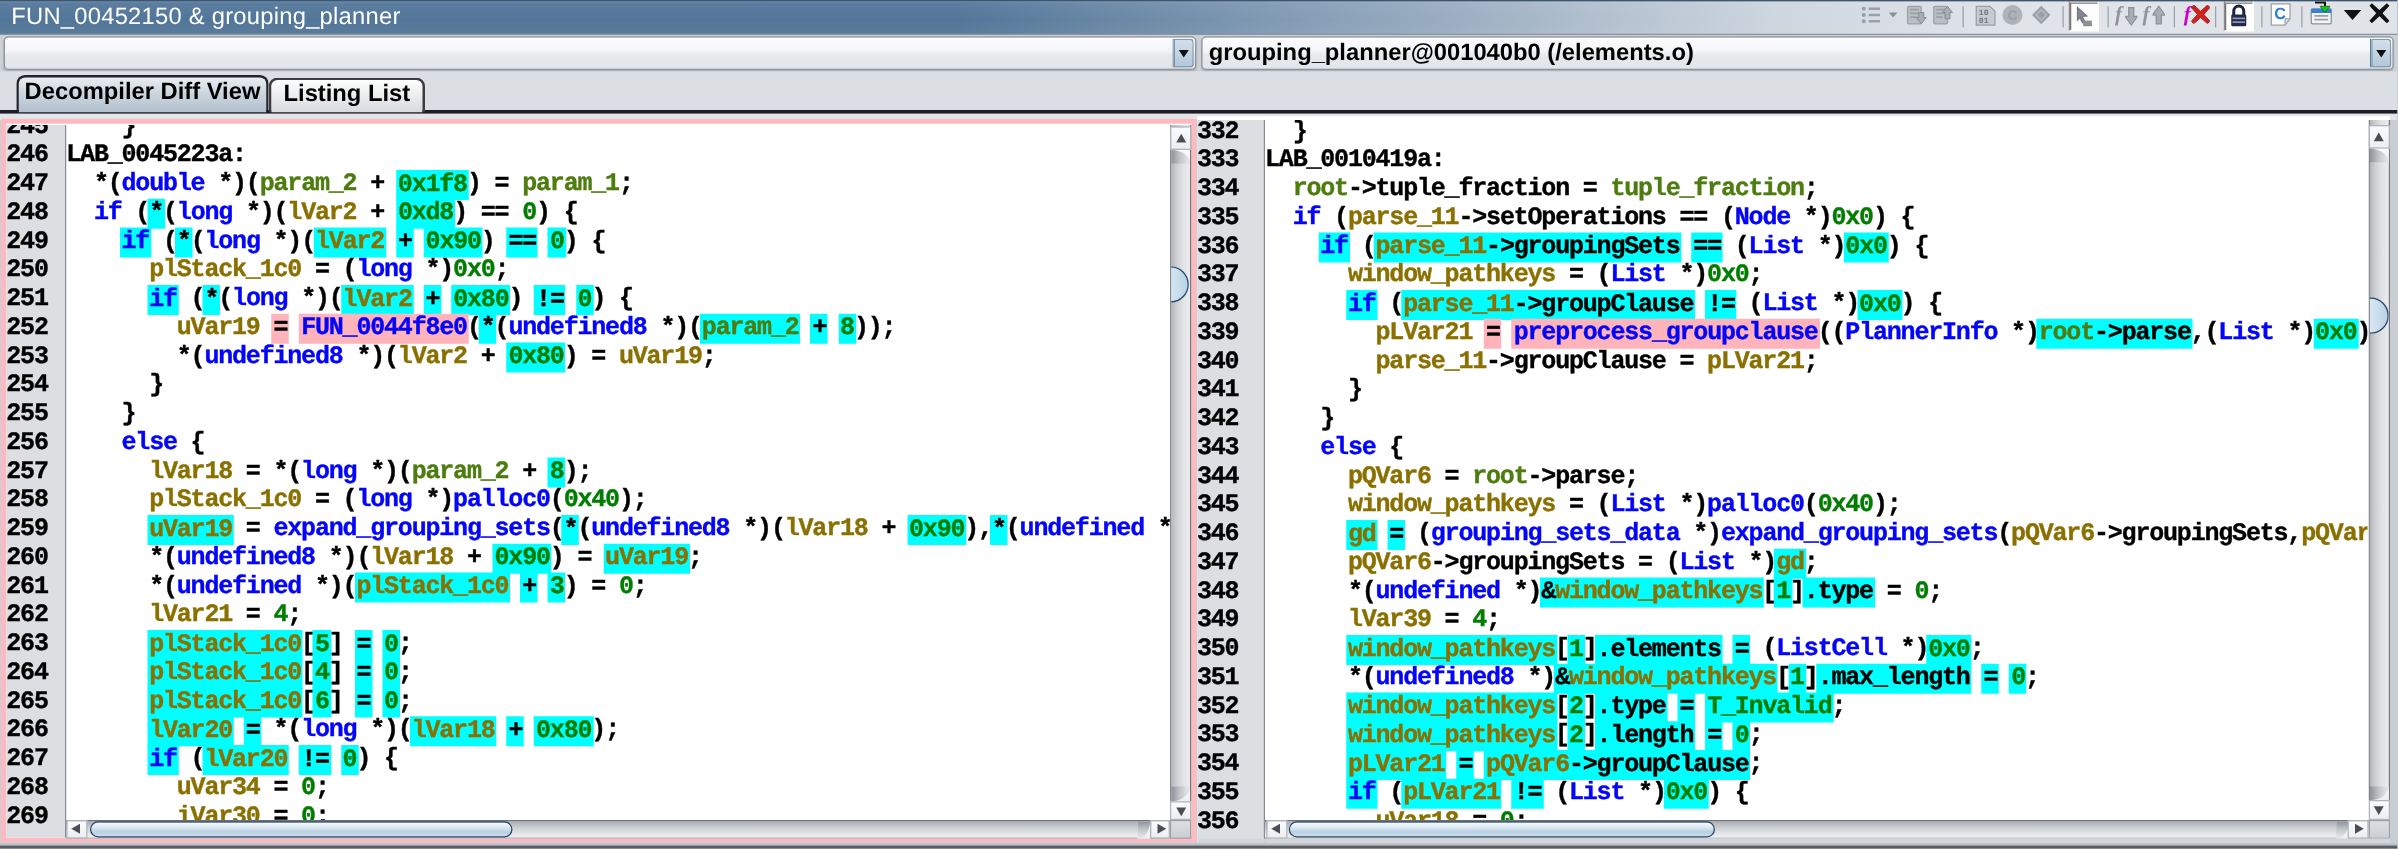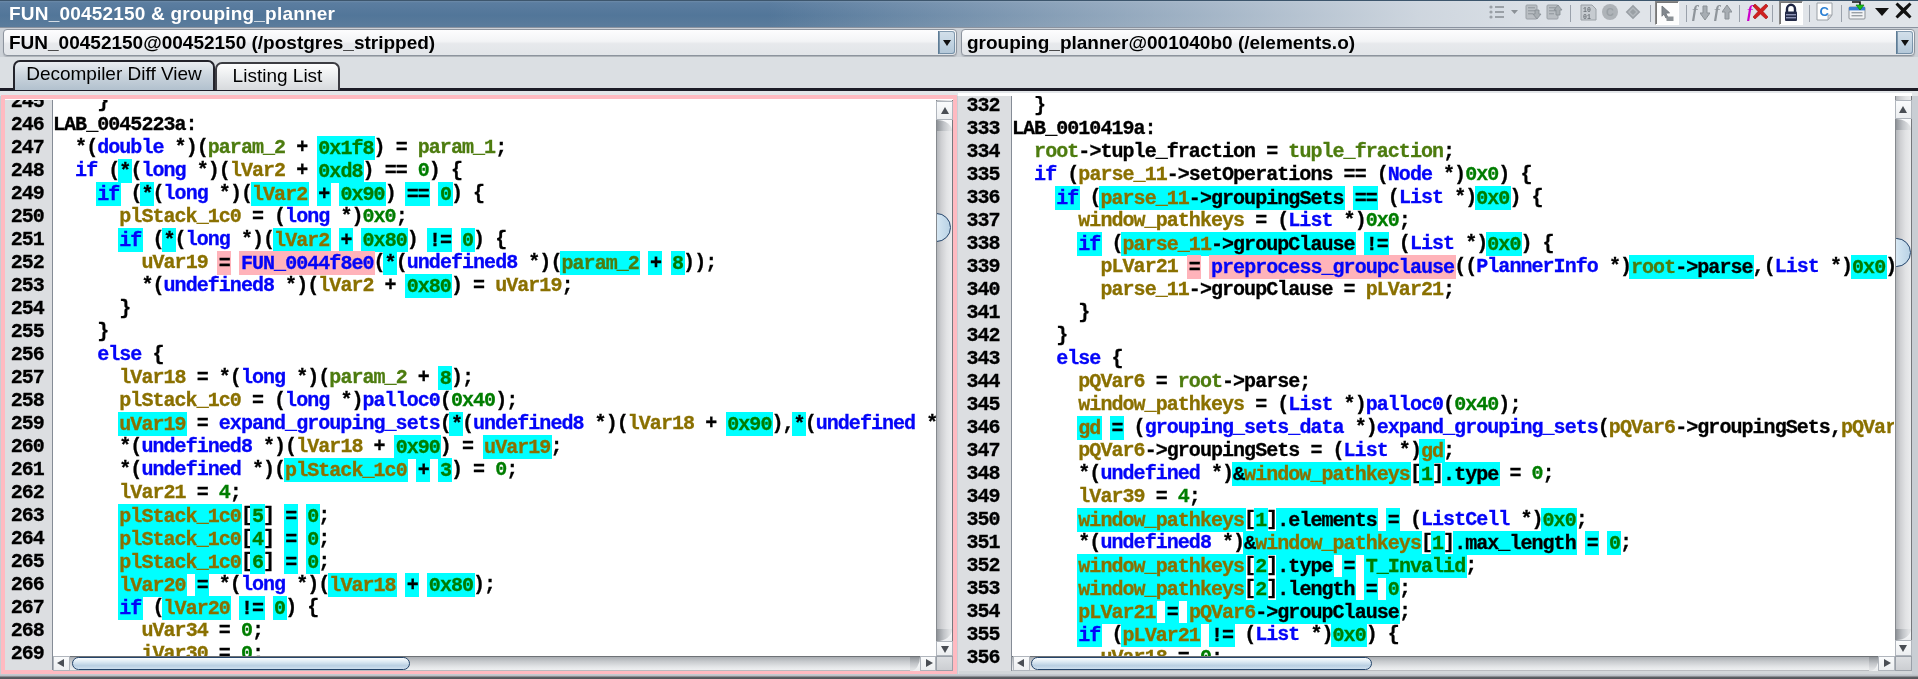--- a/index.html
+++ b/index.html
@@ -2,40 +2,40 @@
 <html><head><meta charset="utf-8"><style>
 *{margin:0;padding:0;box-sizing:border-box}
 html,body{width:1918px;height:679px;overflow:hidden;background:#c9ced4;
   font-family:"Liberation Sans",sans-serif;position:relative}
 b,i{font-style:normal;font-weight:bold}
 .k{color:#0405f8}.v{color:#8a7000}.c{color:#007d00}.p{color:#4d7c0f}
 i.h{background:#00ffff;padding:0.5px 1.5px;margin:0 -1.5px}
 i.hp{background:#ffb3ba;padding:0.5px 1.5px;margin:0 -1.5px}
 .code{position:absolute;font:bold 20px "Liberation Mono",monospace;letter-spacing:-0.95px;white-space:pre;color:#000;-webkit-text-stroke:0.3px}
 .cl{height:23px;line-height:23px;white-space:pre}
-.gnum{text-align:center}
+.gnum{text-align:left}
 
 #title{position:absolute;left:0;top:0;width:1918px;height:28px;
  background:linear-gradient(180deg,#7793ae 0,#5b7da0 10%,#527699 55%,#5b7c9c 100%);}
 #titlegrad{position:absolute;left:0;top:0;width:1918px;height:28px;
  background:linear-gradient(90deg,rgba(223,227,232,0) 40%,rgba(223,227,232,.55) 62%,rgba(223,227,232,.88) 74%,#e0e4e9 83%,#e0e4e9 100%);border-top:1px solid #3d566d}
-#title .tt{position:absolute;left:9px;top:1px;line-height:26px;color:#fff;font-weight:bold;font-size:19px;letter-spacing:.2px}
+#title .tt{position:absolute;left:9px;top:1px;line-height:26px;color:#fff;font-weight:normal;font-size:19px;letter-spacing:.2px}
 #titlesep{position:absolute;left:0;top:27px;width:1918px;height:1px;background:#8b93a0}
 .tbsep{position:absolute;top:5px;width:1px;height:17px;background:#9aa1ab}
 
 #comborow{position:absolute;left:0;top:28px;width:1918px;height:29px;background:#ccd1d7}
 .combo{position:absolute;top:1px;height:27px;background:linear-gradient(180deg,#fdfdfe 0,#f3f4f6 45%,#e7e9ec 55%,#e2e5e9 100%);
  border:1px solid #8d949e;border-radius:4px;box-shadow:0 1px 1px rgba(0,0,0,.15)}
 .combo .ct{position:absolute;left:5px;top:0;line-height:25px;font-size:19px;font-weight:bold;color:#000}
 .cbtn{position:absolute;right:1px;top:1px;width:17px;height:23px;border-radius:0 3px 3px 0;
  background:linear-gradient(180deg,#d3e0ea 0,#c3d4e2 50%,#b3c7d8 100%);border-left:1px solid #5d7c96;box-shadow:inset 0 0 0 1px rgba(66,98,128,.55)}
 .cbtn:after{content:"";position:absolute;left:4px;top:9px;border:4.5px solid transparent;border-top:6px solid #111;border-bottom:0}
 
 #tabrow{position:absolute;left:0;top:57px;width:1918px;height:33px;background:#dbdfe3}
-.tab{position:absolute;bottom:0;border:2px solid #3c3c44;border-bottom:none;border-radius:7px 7px 0 0;font-size:19px;font-weight:normal;color:#000}
+.tab{position:absolute;bottom:0;border:2px solid #3c3c44;border-bottom:none;border-radius:7px 7px 0 0;font-size:19px;font-weight:bold;color:#000}
 #tab1{left:13px;height:30px;width:202px;background:linear-gradient(180deg,#e9edf1 0,#c9d3dc 50%,#b2c1ce 100%);border-color:#23232b;z-index:2}
 #tab2{left:215px;height:28px;width:125px;background:linear-gradient(180deg,#fefefe 0,#e8eaec 55%,#d7dadd 100%);border-color:#3c3c42;z-index:1}
 .tab span{display:block;text-align:center;margin-top:1px}
 #tabline{position:absolute;left:0;top:88px;width:1918px;height:2.5px;background:#1c1c26}
 
 #under{position:absolute;left:0;top:90.5px;width:1918px;height:5.5px;background:#e3e6e9}
 #lpanel{position:absolute;left:1px;top:95px;width:956px;height:579px;background:#ffbac1}
 #lpanel .inner{position:absolute;left:4px;top:4px;right:4px;bottom:4px;background:#fff}
 #rpanel{position:absolute;left:957.5px;top:93px;width:954px;height:581px;background:#fff}
 .gutter{position:absolute;background:#dcdee1;overflow:hidden}
@@ -152,21 +152,20 @@
 <div class="ic" style="left:1874px;top:3px"><svg width="16" height="16" viewBox="0 0 16 16">
         <path d="M1 5 L15 5 L8 13 Z" fill="#111"></path>
       </svg></div>
 <div class="ic" style="left:1895px;top:2px"><svg width="17" height="17" viewBox="0 0 17 17">
         <path d="M2.5 0.5 L8.5 6 L14.5 0.5 L16.5 2.5 L11 8.5 L16.5 14.5 L14.5 16.5 L8.5 11 L2.5 16.5 L0.5 14.5 L6 8.5 L0.5 2.5 Z" fill="#111"></path>
       </svg></div>
 </div>
 <div id="titlesep"></div>
 <div id="comborow">
   <div class="combo" style="left:3px;width:954px">
-      <span class="ct">FUN_00452150@00452150 (/postgres_stripped)</span>
       <span class="cbtn"></span>
     </div>
   <div class="combo" style="left:961px;width:954px">
       <span class="ct">grouping_planner@001040b0 (/elements.o)</span>
       <span class="cbtn"></span>
     </div>
 </div>
 <div id="tabrow">
   <div class="tab" id="tab2">
       <span>Listing List</span>

